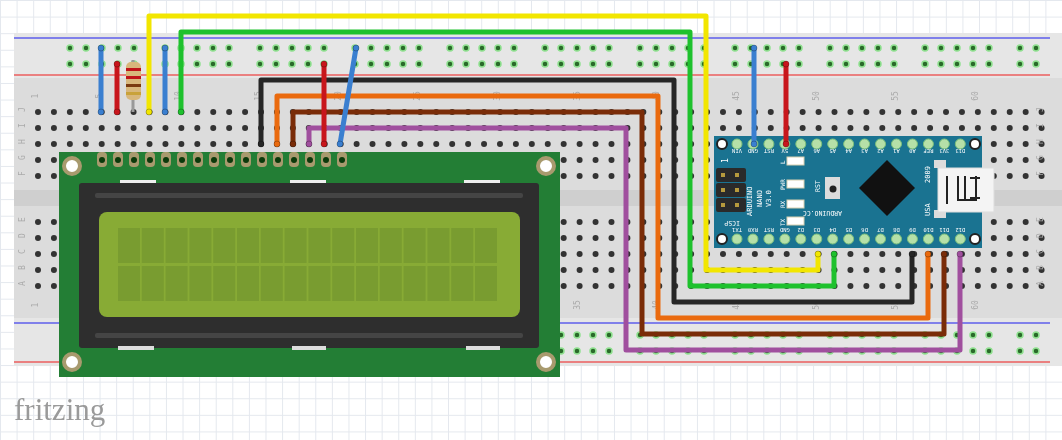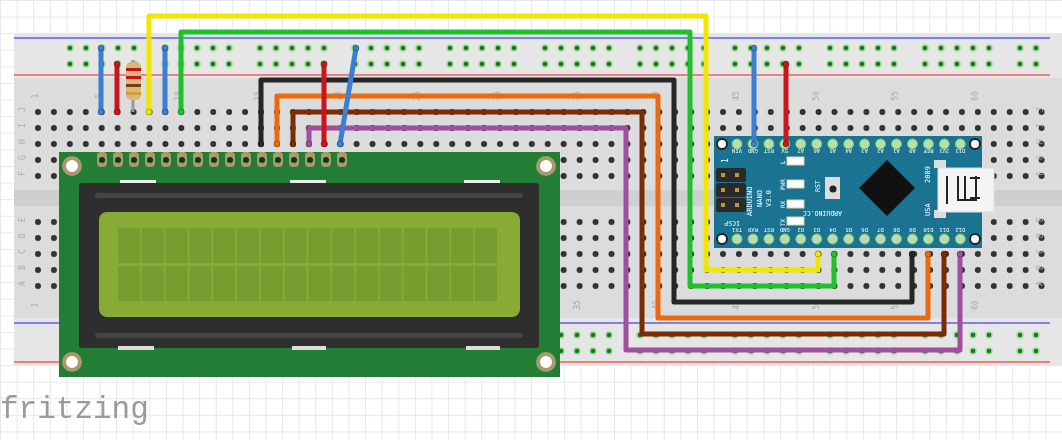--- a/index.html
+++ b/index.html
@@ -1,21 +1,21 @@
 <!DOCTYPE html>
 <html><head>
 <meta charset="utf-8">
 <style>
   html, body { margin:0; padding:0; background:#fff; }
   body { width:1062px; height:440px; overflow:hidden; position:relative; font-family:"DejaVu Sans", sans-serif; }
   #canvas { position:absolute; left:0; top:0; }
   .grid-bg { position:absolute; left:0; top:0; width:1062px; height:440px;
     background-image: linear-gradient(#e4e8ee 1px, transparent 1px), linear-gradient(90deg, #e4e8ee 1px, transparent 1px);
     background-size: 16.6px 16.6px; }
-  .brand { position:absolute; left:0; top:392px; font-family:Liberation Mono, monospace; font-size:31px; color:#9a9a9a; letter-spacing:0px; }
+  .brand { position:absolute; left:14px; top:392px; font-family:Liberation Serif, serif; font-size:31px; color:#9a9a9a; letter-spacing:0px; }
   .lbl { font-family:"DejaVu Sans Mono", monospace; }
 </style>
 </head>
 <body>
 
 <div class="grid-bg"></div>
 
 <svg id="canvas" width="1062" height="440" viewBox="0 0 1062 440">
 
   <g>

